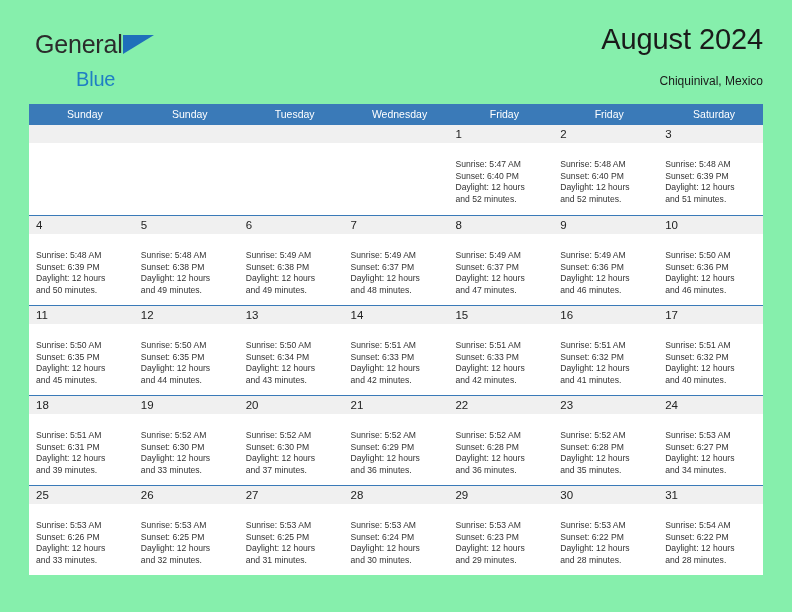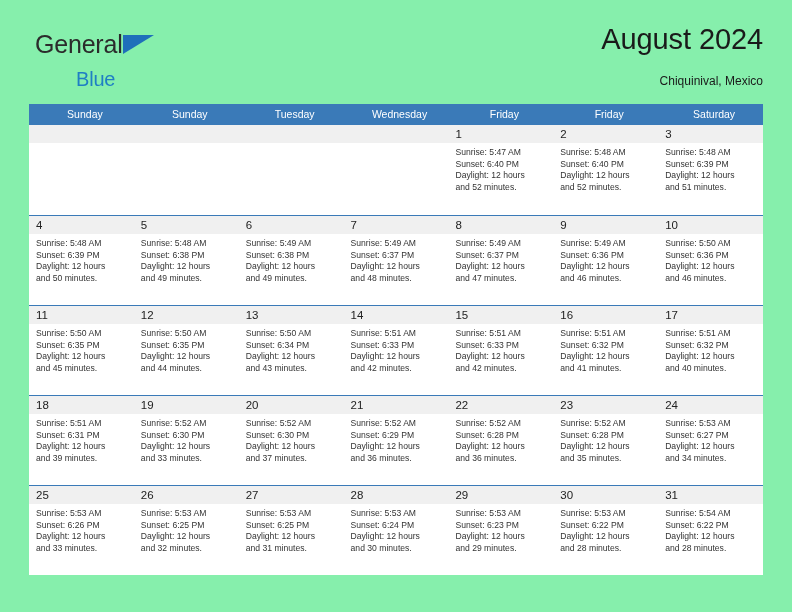--- a/index.html
+++ b/index.html
@@ -118,21 +118,21 @@
   .daynum-band {
     height: 18px;
     background: #f0f0f0;
     padding-left: 7px;
     font-size: 11.5px;
     color: #222222;
     line-height: 18px;
   }
   .daycell.empty .daynum-band { background: #f0f0f0; }
   .details {
-    padding: 4px 5px 0 7px;
+    padding: 16px 5px 0 7px;
     font-size: 8.6px;
     line-height: 11.6px;
     color: #333333;
   }
   .details div { white-space: nowrap; }
 </style>
 </head>
 <body>
 
 <div id="page">

